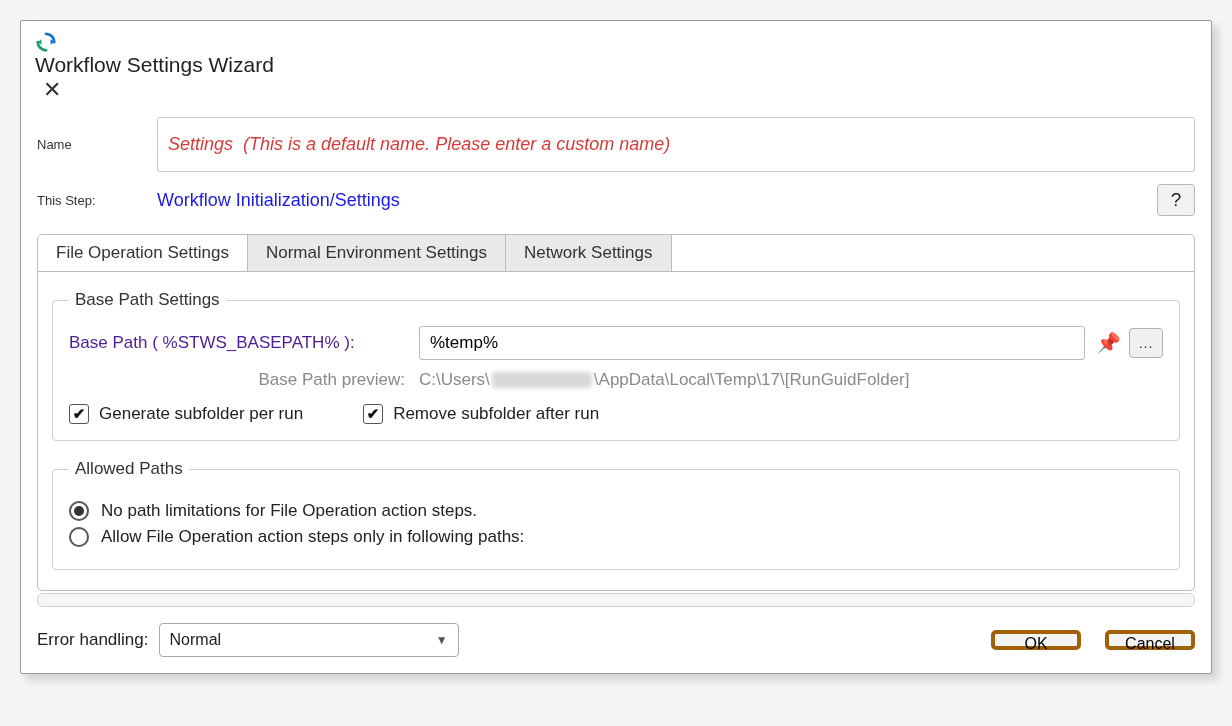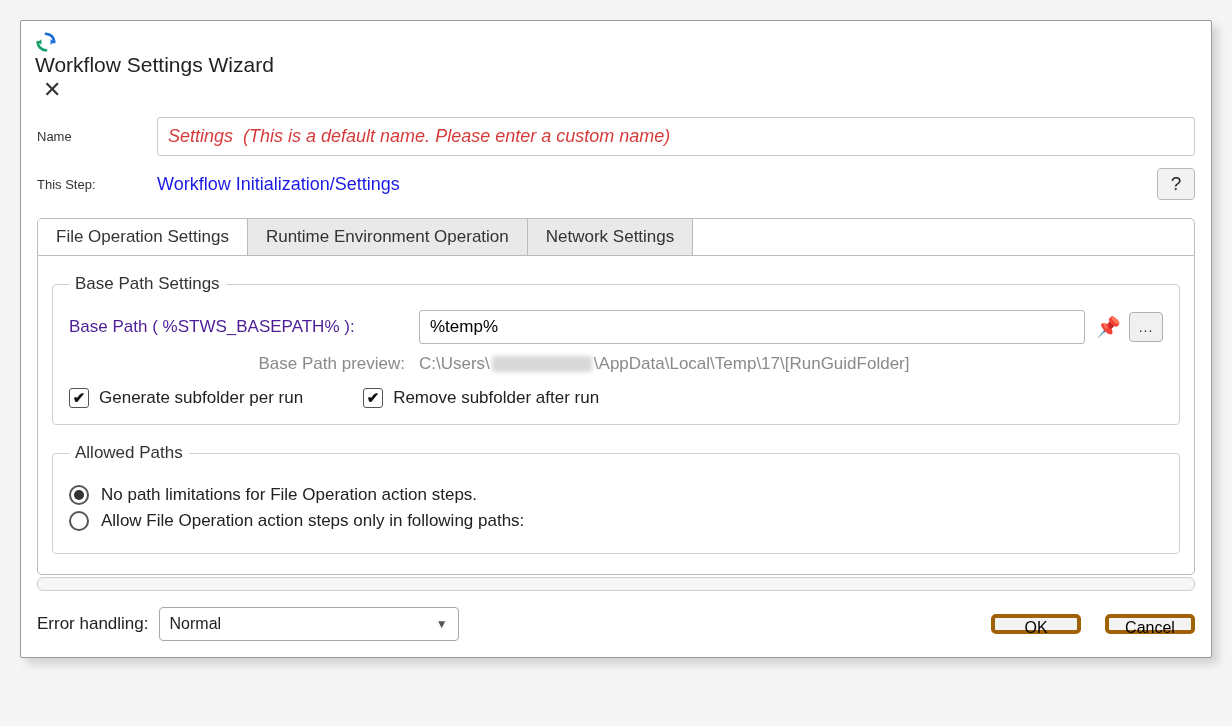--- a/index.html
+++ b/index.html
@@ -42,21 +42,21 @@
     display: flex;
     align-items: center;
     padding: 4px 16px;
     margin-top: 4px;
   }
   .header-label { width: 120px; font-size: 13px; color: #333; }
   .name-input {
     flex: 1;
     border: 1px solid #c8c8c8;
     border-radius: 3px;
-    padding: 8px 10px;
+    padding: 16px 10px;
     font-size: 18px;
     font-style: italic;
     color: #d63b3b;
     font-family: inherit;
     background:#fff;
   }
   .step-link { font-size: 18px; color: #1a1ae6; }
   .help-btn {
     width: 38px; height: 32px;
     border: 1px solid #b8b8b8;
@@ -237,21 +237,21 @@
     <span class="step-link">Workflow Initialization/Settings</span>
     <span style="flex:1"></span>
     <div class="help-btn">
       <span>?</span>
     </div>
   </div>
 
   <div class="tabs-wrap">
     <div class="tabstrip">
       <div class="tab active">File Operation Settings</div>
-      <div class="tab">Runtime Environment Operation</div>
+      <div class="tab">Normal Environment Settings</div>
       <div class="tab">Network Settings</div>
     </div>
 
     <div class="tab-panel">
 
       <fieldset class="group">
         <legend>Base Path Settings</legend>
 
         <div class="bp-row">
           <span class="bp-label">Base Path ( %STWS_BASEPATH% ):</span>

